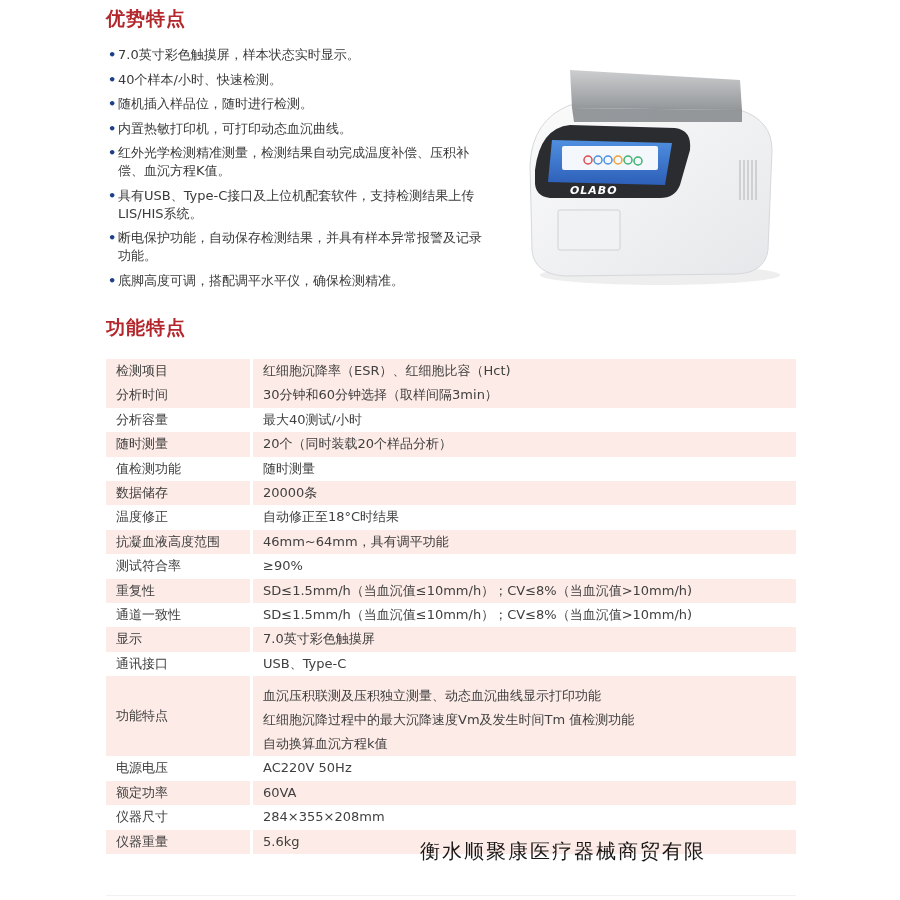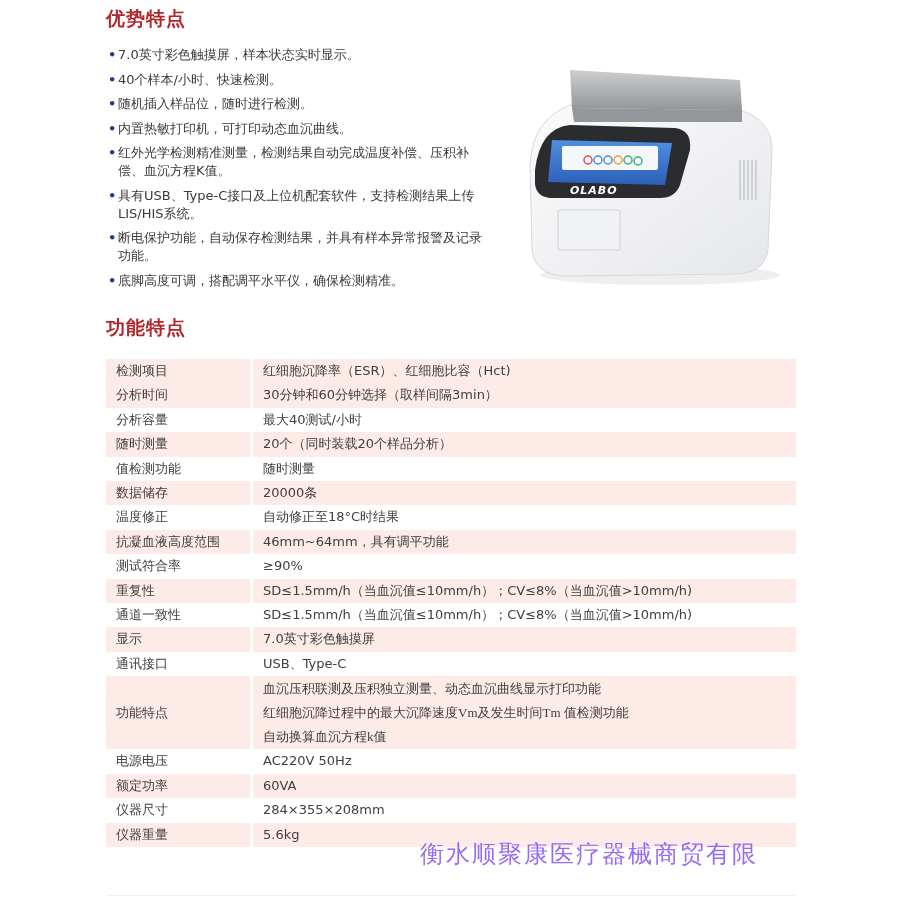--- a/index.html
+++ b/index.html
@@ -10,22 +10,22 @@
   #h-specs { top:315px; }
   .features { position:absolute; left:108px; top:46px; width:400px; margin:0; padding:0; list-style:none; }
   .features li { position:relative; padding-left:10px; font-size:13px; line-height:18px; margin-bottom:6.5px; color:#3a3a3a; }
   .features li .bullet { position:absolute; left:0; top:0; color:#1d3f8c; font-weight:bold; }
   .product { position:absolute; left:510px; top:50px; width:290px; height:240px;font-style:italic; }
   .spec-table { position:absolute; left:106px; top:359px; width:690px; border-collapse:collapse; }
   .spec-table td { font-size:13px; color:#404040; padding:0 0 0 10px; height:24.4px; line-height:24.4px; vertical-align:middle; }
   .spec-table tr.alt td { background:#fcebe6; }
   .spec-table td.label { width:134px; border-right:3px solid #ffffff; }
   .spec-table td.value { padding-left:10px; }
-  .spec-table td.value.multi { line-height:24px; padding-top:0; padding-bottom:0;font-family:Liberation Serif, serif; }
-  .watermark { position:absolute; left:420px; top:838px; font-size:24px; color:#8b5cf6; letter-spacing:2px; opacity:0.9; white-space:nowrap; }
+  .spec-table td.value.multi { line-height:24px; padding-top:8px; padding-bottom:0; }
+  .watermark { position:absolute; left:420px; top:838px; font-size:20px; color:#000000; letter-spacing:2px; opacity:0.9; white-space:nowrap; }
   .bottom-line { position:absolute; left:106px; top:895px; width:690px; height:1px; background:#f1f1f1; }
 </style>
 </head>
 <body>
 
 <div class="heading" id="h-features">优势特点</div>
 
 <ul class="features">
   <li><span class="bullet">•</span><span>7.0英寸彩色触摸屏，样本状态实时显示。</span></li>
   <li><span class="bullet">•</span><span>40个样本/小时、快速检测。</span></li>

